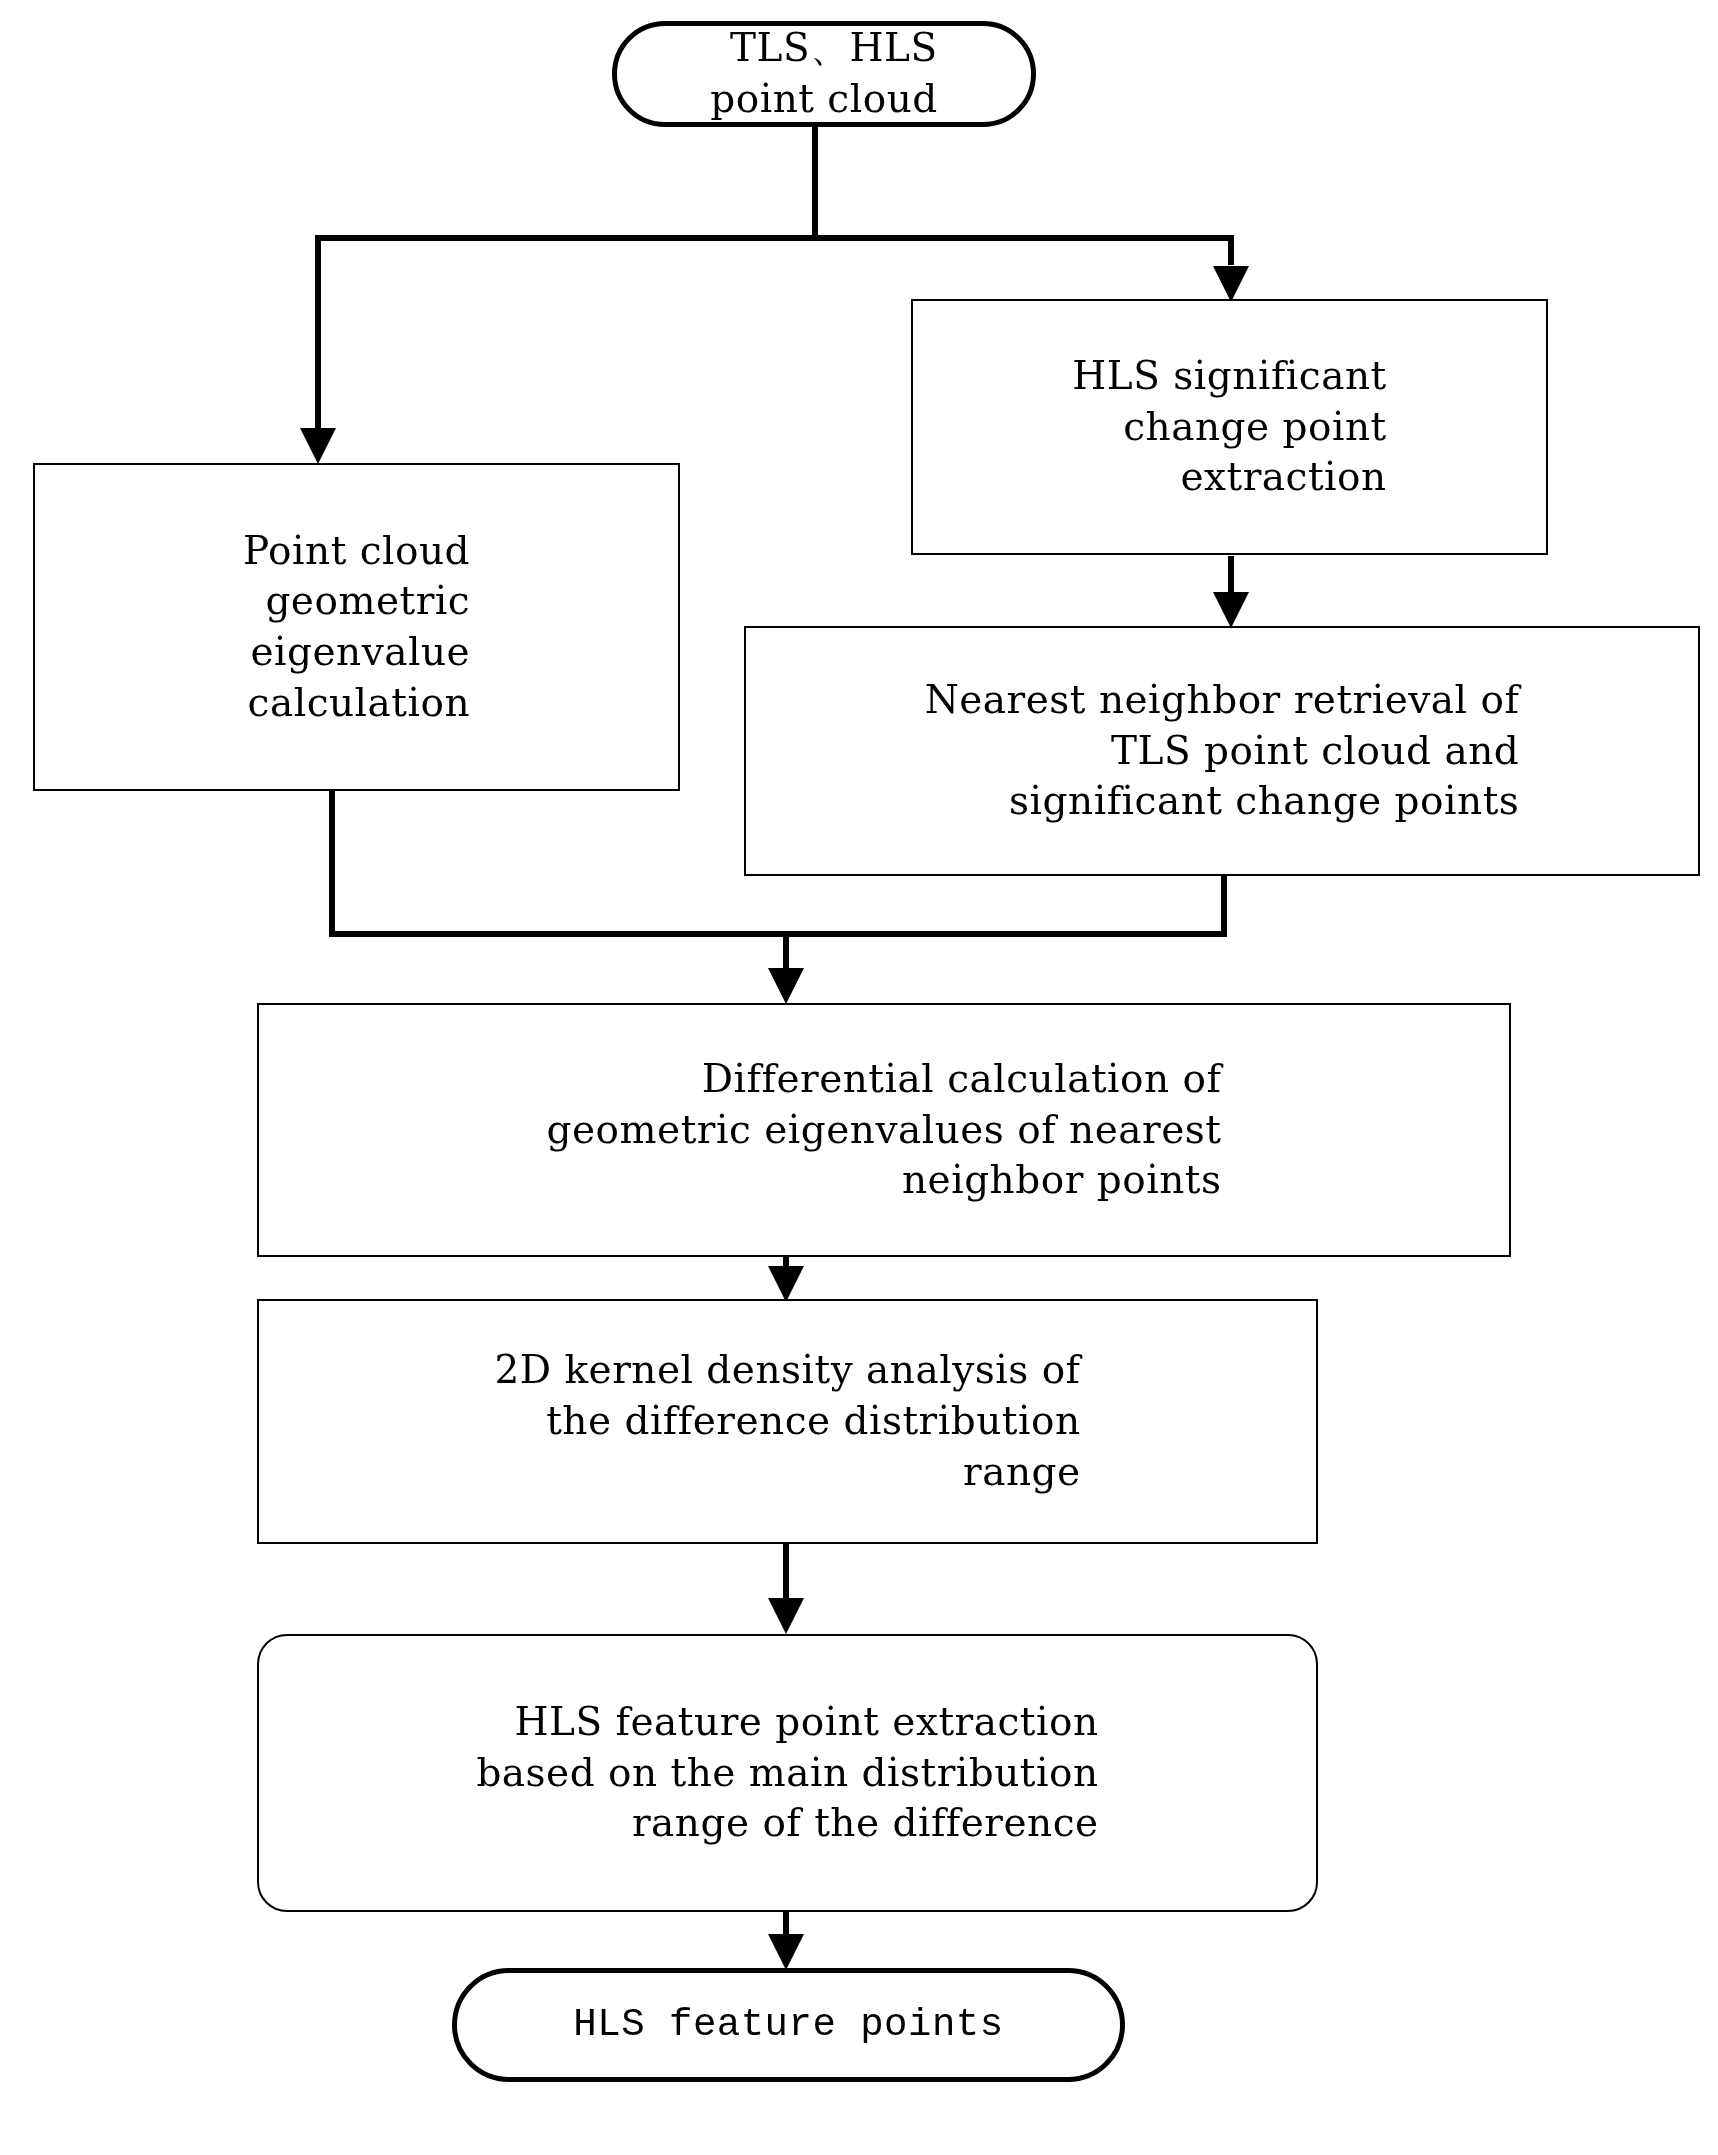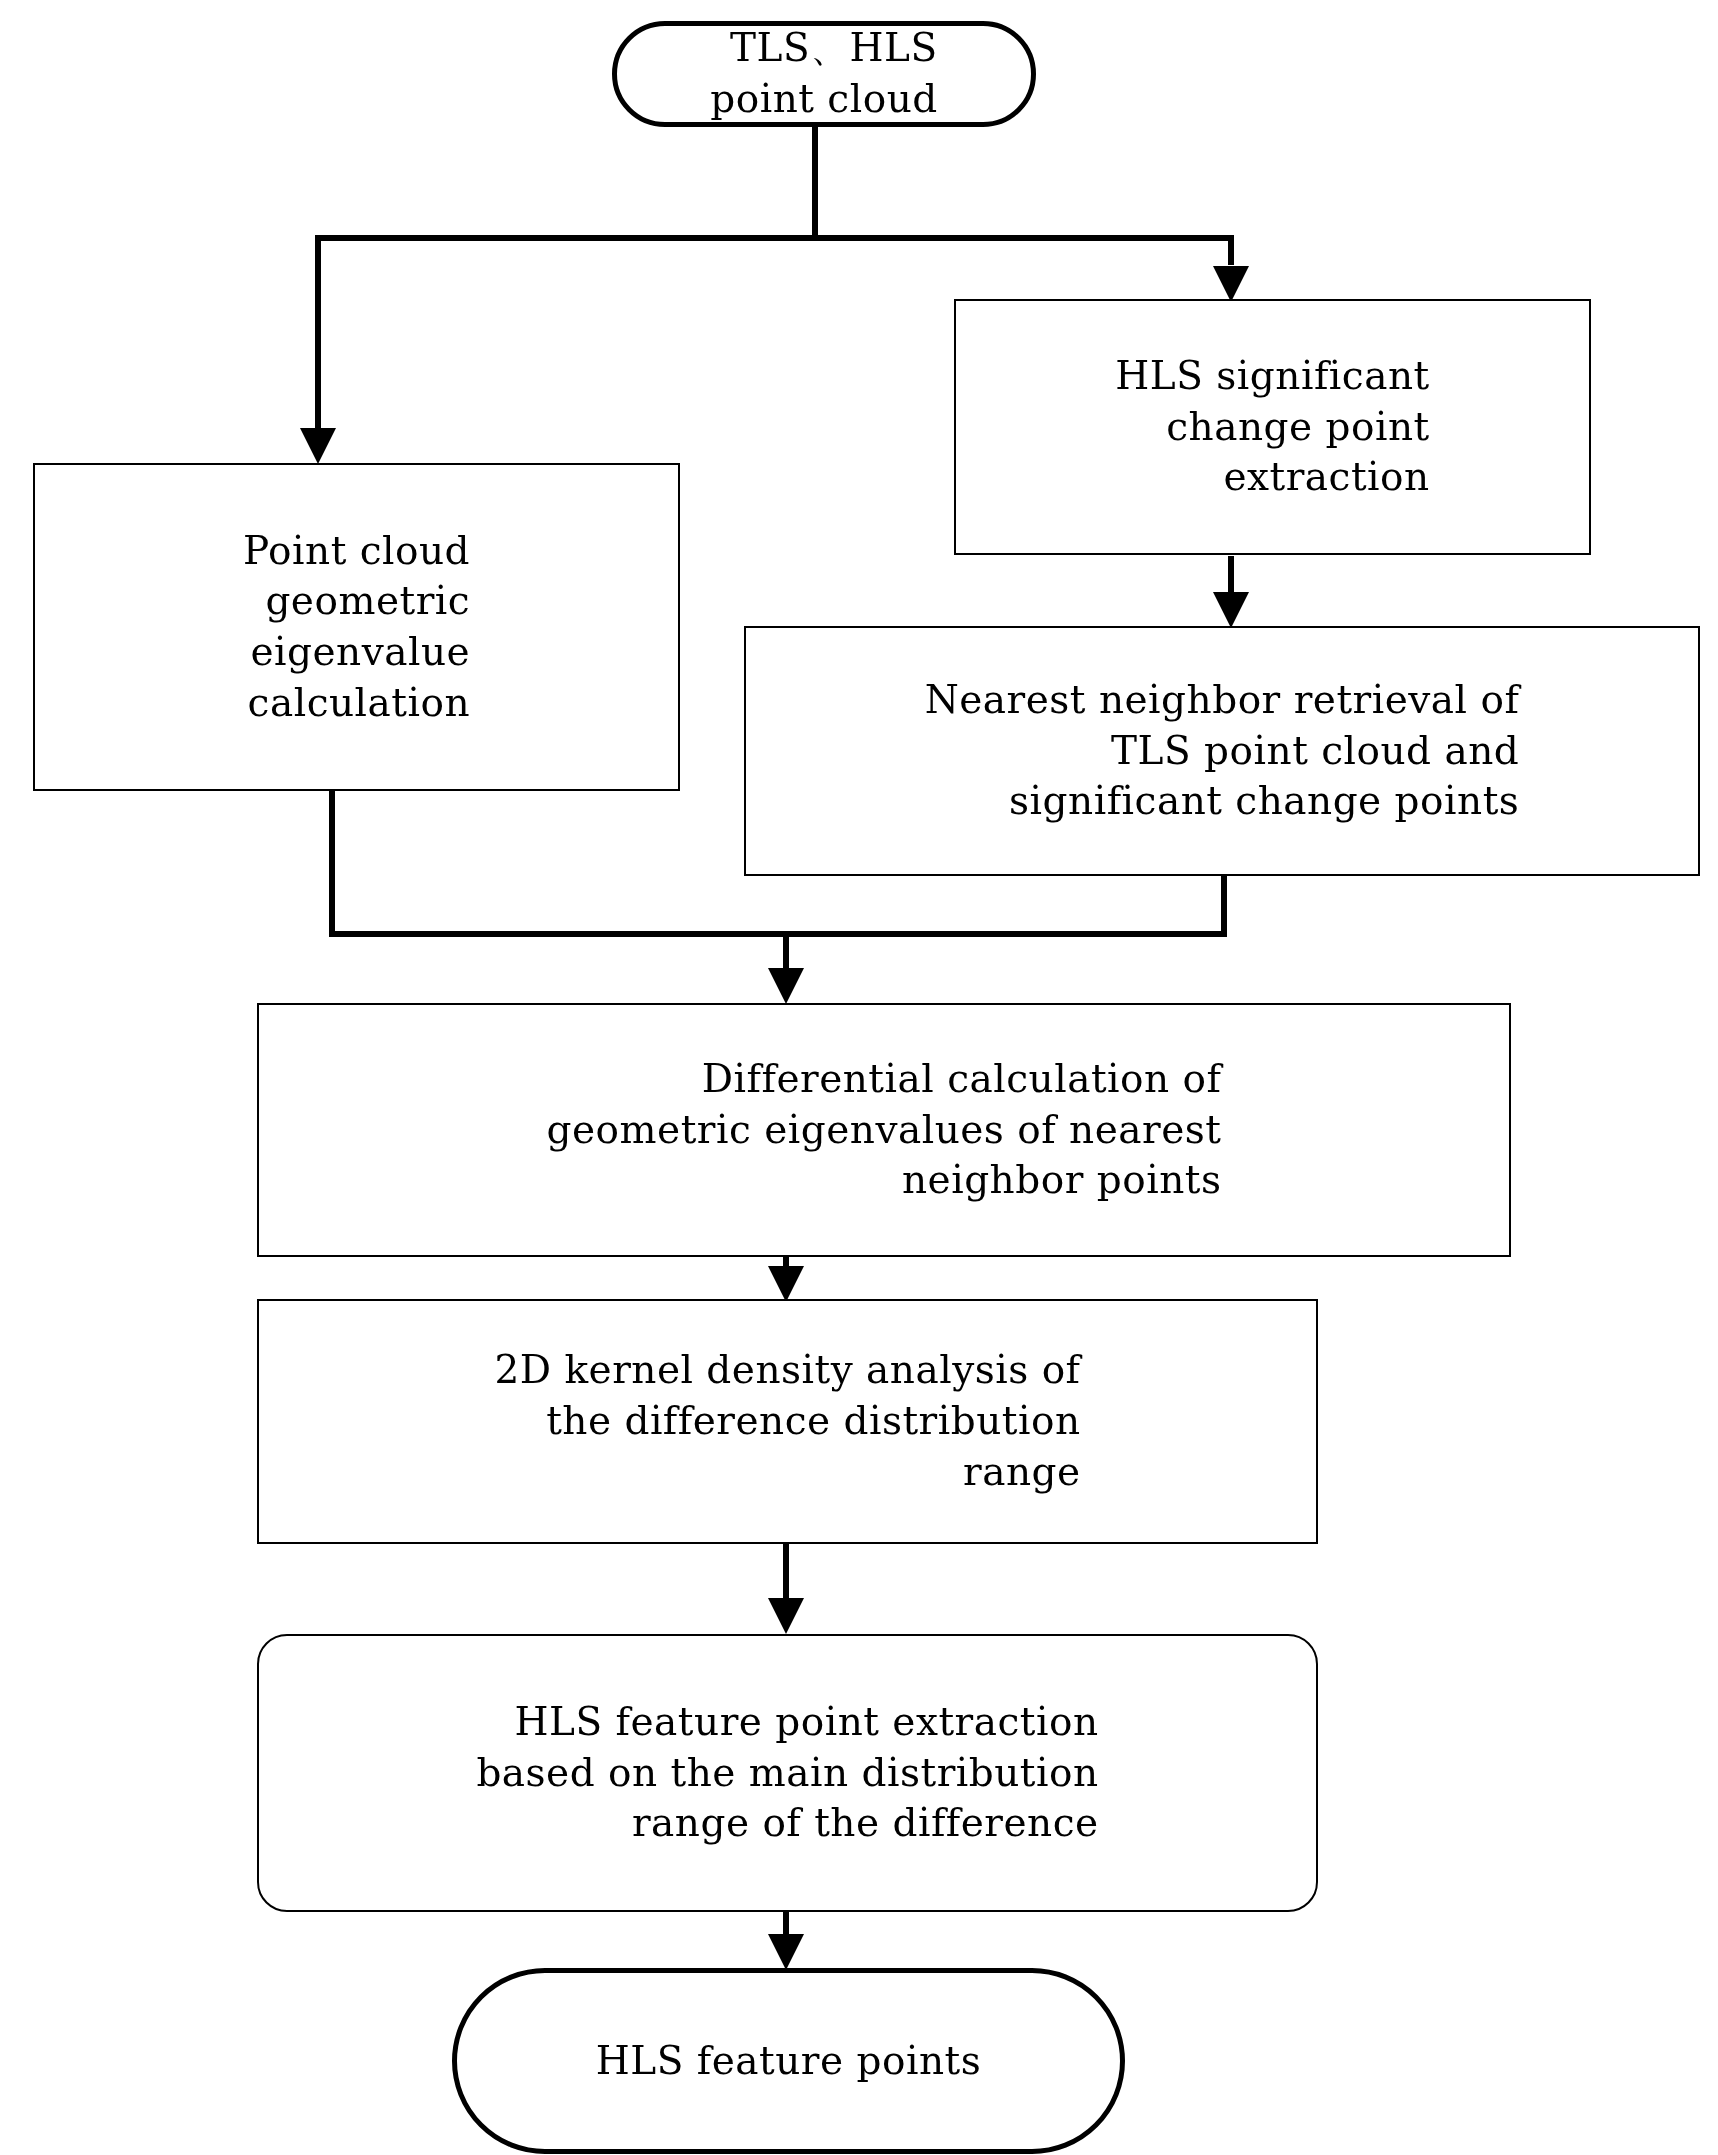--- a/index.html
+++ b/index.html
@@ -47,26 +47,26 @@
     position: absolute;
     width: 0;
     height: 0;
     border-left: 18px solid transparent;
     border-right: 18px solid transparent;
     border-top: 36px solid #000000;
   }
   
   #node-start     { left: 612px;  top: 21px;   width: 424px;  height: 106px; font-size: 39px; }
   #node-left-1    { left: 33px;   top: 463px;  width: 647px;  height: 328px; font-size: 39px; }
-  #node-right-1   { left: 911px;  top: 299px;  width: 637px;  height: 256px; font-size: 39px; margin-left: 43px; }
+  #node-right-1   { left: 911px;  top: 299px;  width: 637px;  height: 256px; font-size: 39px; }
   #node-right-2   { left: 744px;  top: 626px;  width: 956px; height: 250px; font-size: 39px; }
   #node-merge-1   { left: 257px;  top: 1003px; width: 1254px; height: 254px; font-size: 39px; }
   #node-merge-2   { left: 257px;  top: 1299px; width: 1061px; height: 245px; font-size: 39px; }
   #node-merge-3   { left: 257px;  top: 1634px; width: 1061px; height: 278px; font-size: 39px; border-radius: 30px; }
-  #node-end       { left: 452px;  top: 1968px; width: 673px;  height: 186px; font-size: 39px; }
+  #node-end       { left: 452px;  top: 1968px; width: 673px;  height: 114px; font-size: 39px; font-family: Liberation Mono, monospace; }
 </style>
 </head>
 <body>
 
 <div id="canvas">
 
   <div class="edge vline" style="left:812px; top:122px; height:119px;"></div>
   <div class="edge hline" style="left:315px; top:235px; width:918px;"></div>
 
   <div class="edge vline" style="left:315px; top:235px; height:193px;"></div>

